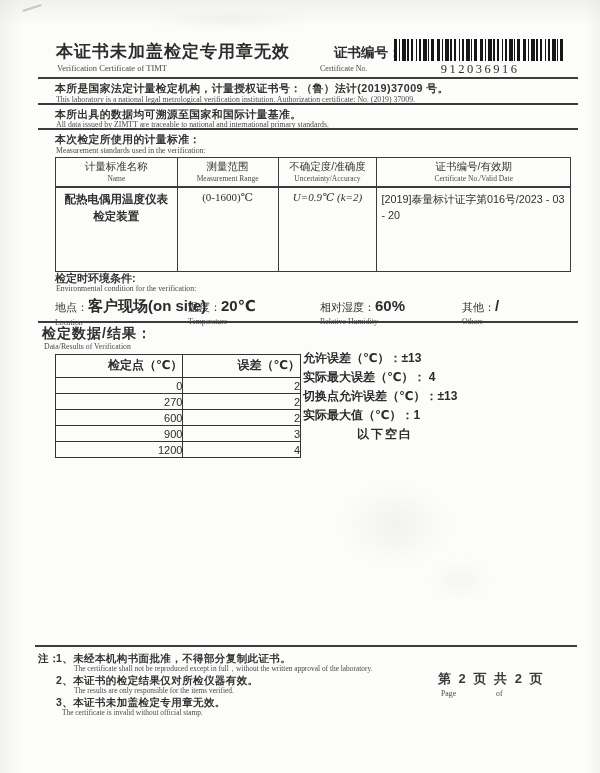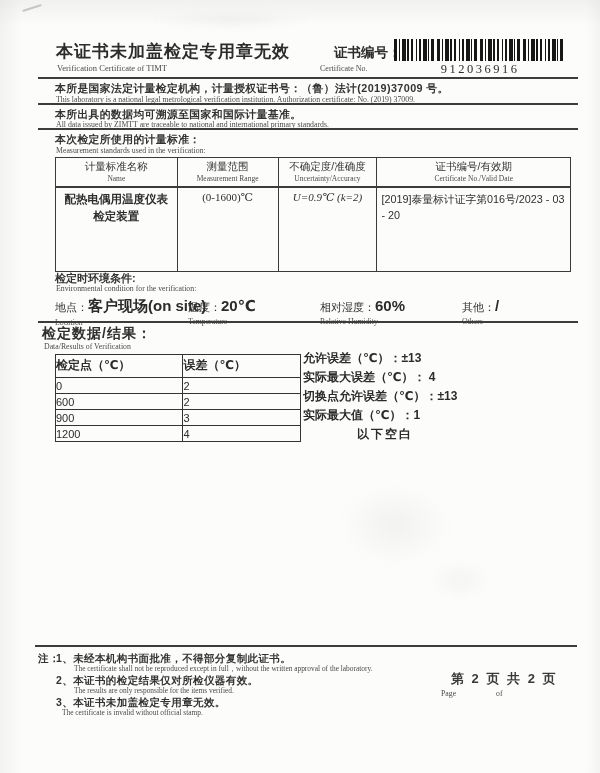--- a/index.html
+++ b/index.html
@@ -75,34 +75,34 @@
   .env-item .lab { font-size:11px; color:#2e2e2e; }
   .env-item .val { font-size:15px; font-weight:bold; color:#2b2b2b;text-align:center; }
   .env-item .sub { display:block; font-size:7.8px; margin-top:2px; }
   .env-0 { left:55px;  top:297px; } .env-1 { left:188px; top:297px; }
   .env-2 { left:320px; top:297px; } .env-3 { left:462px; top:297px; }
 
   
   .res-h-cn { left:42px; top:325px; font-size:14px; font-weight:bold; color:#2e2e2e; letter-spacing:1px; }
   .res-h-en { left:44px; top:342px; font-size:7.8px; }
   .res-table { left:55px; top:354px; width:246px; }
-  .res-table th, .res-table td { border:1.6px solid #333; text-align:left; }
+  .res-table th, .res-table td { border:1.6px solid #333; text-align:right; }
   .res-table th { font-size:12px; font-weight:bold; color:#2b2b2b; padding:2px 0 3px; }
   .res-table td { font-size:11px; color:#2b2b2b; padding:1.5px 0; }
   .res-summary { left:303px; top:349px; font-size:12px; font-weight:bold; color:#2b2b2b; line-height:19px; }
   .res-blank { left:357px; top:426px; font-size:12px; font-weight:bold; color:#2b2b2b; letter-spacing:2px; }
 
   
   .note-row-cn { font-size:10.5px; color:#333; font-weight:bold; letter-spacing:.4px; }
   .note-row-en { font-size:7.4px; }
   .n-label { left:38px; top:652px; }
   .n1-cn { left:56px; top:652px; } .n1-en { left:74px; top:664px; }
   .n2-cn { left:56px; top:674px; } .n2-en { left:74px; top:686px; }
   .n3-cn { left:56px; top:696px; } .n3-en { left:62px; top:708px; }
-  .page-info { left:438px; top:670px; font-size:13px; font-weight:bold; color:#3a3a3a; letter-spacing:2px;margin-left:13px; }
+  .page-info { left:438px; top:670px; font-size:13px; font-weight:bold; color:#3a3a3a; letter-spacing:2px; }
   .page-en { left:441px; top:689px; font-size:7.8px; }
   .of-en { left:496px; top:689px; font-size:7.8px; }
 </style>
 </head>
 <body>
 
 <div class="page">
 
   <div class="abs shade-top"></div>
   <div class="abs shade-left"></div>
@@ -239,20 +239,24 @@
     <tbody>
         <tr>
       <th>检定点（℃）</th>
       <th>误差（℃）</th>
     </tr>
     <tr>
           <td>0</td>
           <td>2</td>
         </tr>
     <tr>
+          <td>270</td>
+          <td>2</td>
+        </tr>
+    <tr>
           <td>600</td>
           <td>2</td>
         </tr>
     <tr>
           <td>900</td>
           <td>3</td>
         </tr>
     <tr>
           <td>1200</td>
           <td>4</td>

